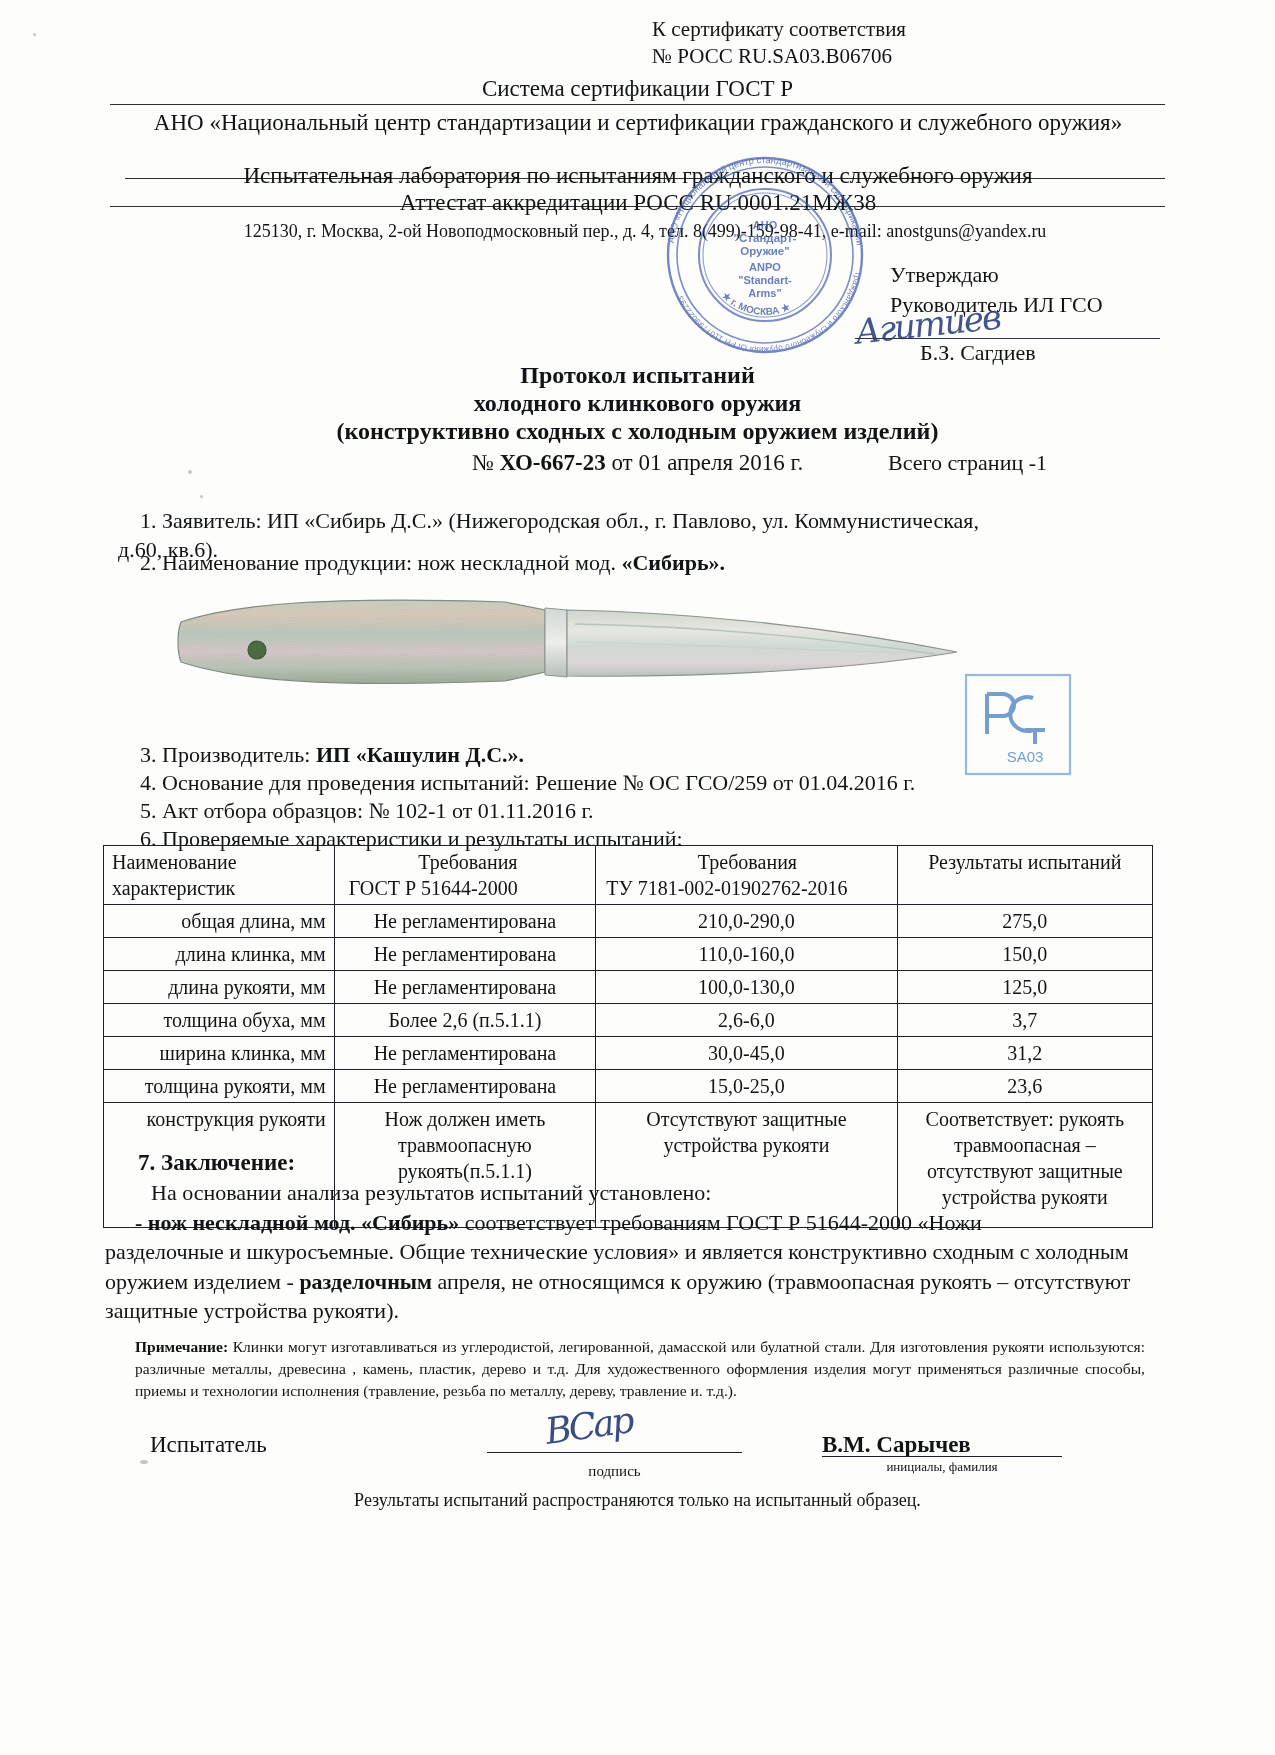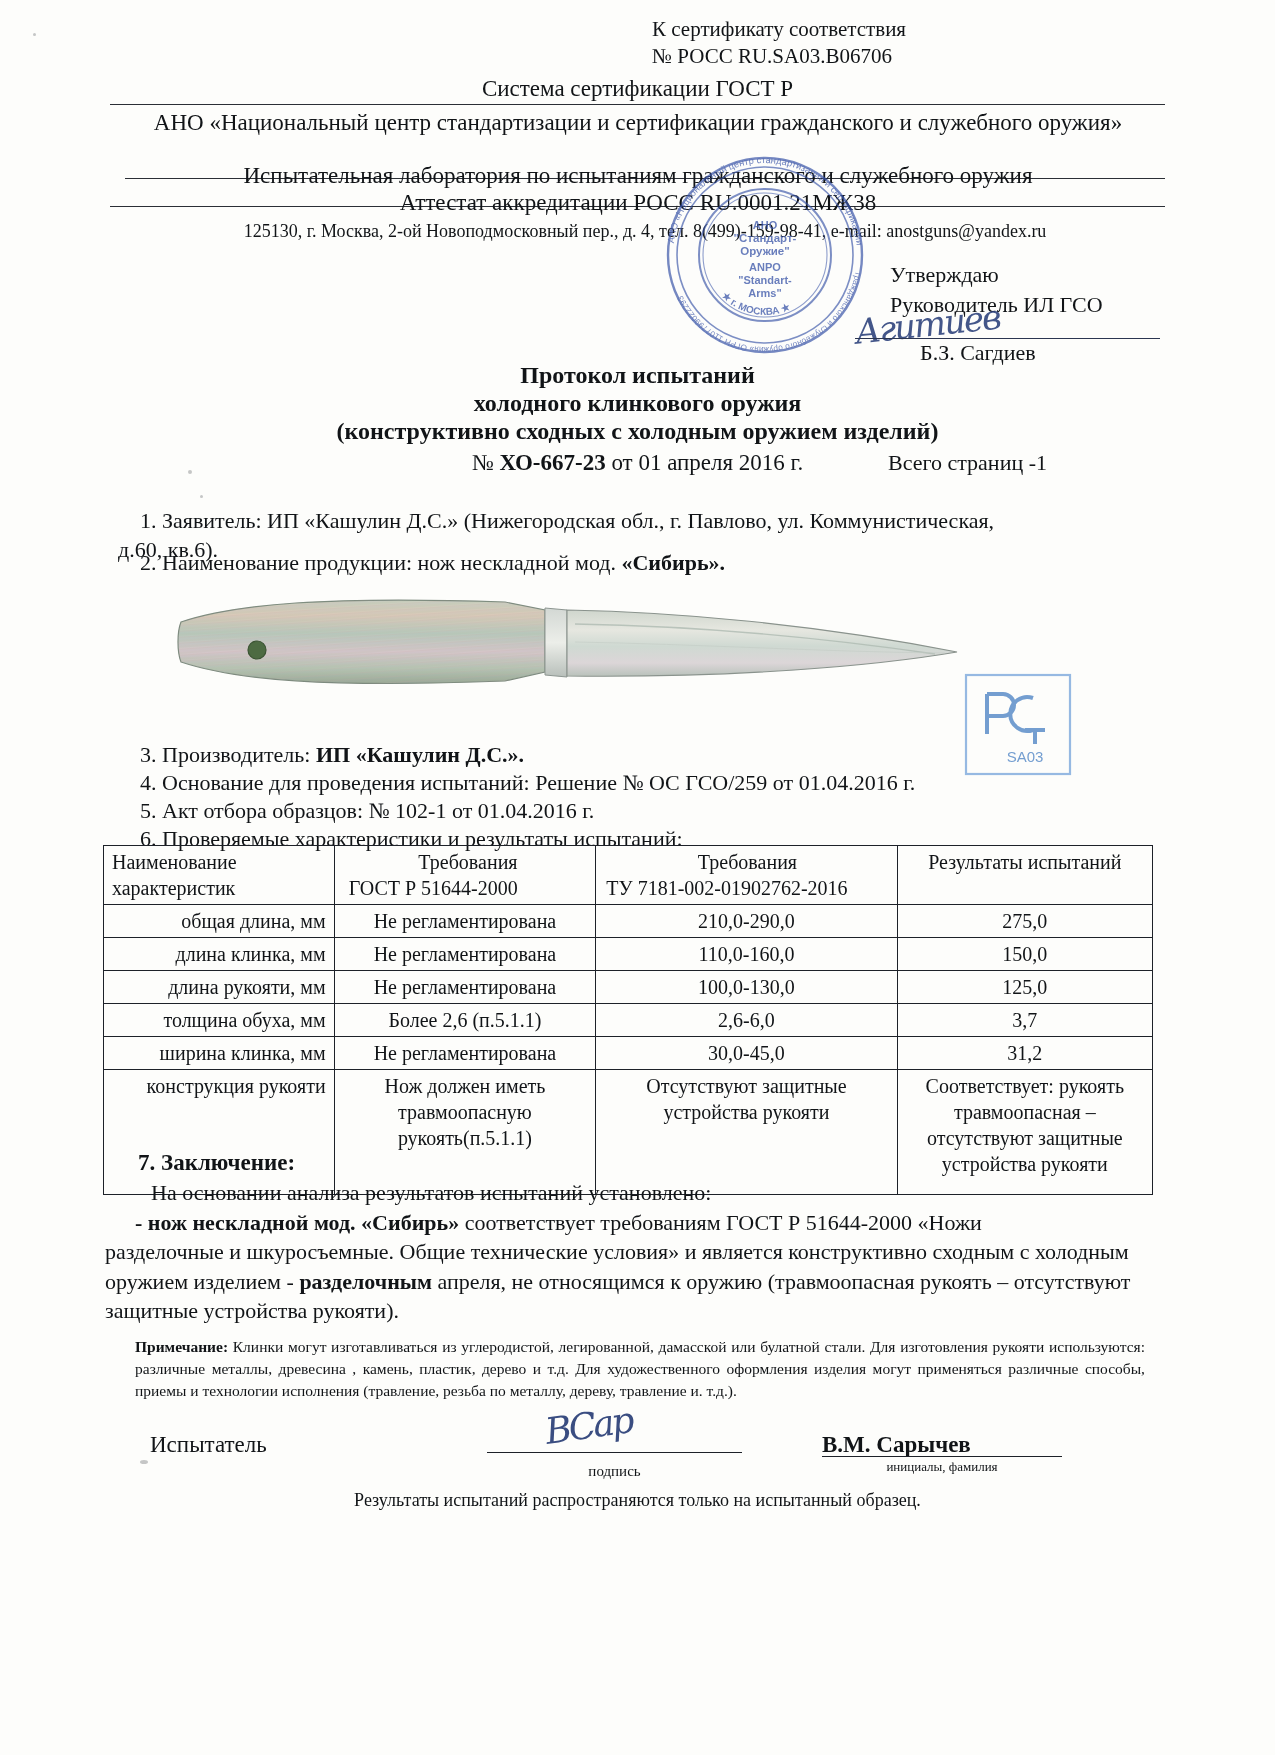--- a/index.html
+++ b/index.html
@@ -384,21 +384,21 @@
   <div class="ptitle ptitle-2">холодного клинкового оружия</div>
   <div class="ptitle ptitle-1">Протокол испытаний</div>
   <div class="ptitle ptitle-3">(конструктивно сходных  с холодным оружием изделий)</div>
   <div class="pnum">
     <span>№ </span><b>ХО-667-23</b><span> от 01 апреля 2016 г.</span>
   </div>
   <div class="pages-total">Всего страниц -1</div>
 
   <div class="item item-1">
     <span>1. Заявитель:</span>
-    <span>ИП «Кашулин Д.С.»</span>
+    <span>ИП «Сибирь Д.С.»</span>
     <span>(Нижегородская обл., г. Павлово,  ул. Коммунистическая,</span>
     <span class="cont">д.60, кв.6).</span>
   </div>
 
   <div class="item item-2">
     <span>2. Наименование продукции:</span>
     <span>нож  нескладной мод.</span>
     <b class="bold">«Сибирь».</b>
   </div>
 
@@ -452,21 +452,21 @@
       <path d="M62,58 L82,58"></path>
       <path d="M72,58 L72,72"></path>
     </g>
     <text x="62" y="90" font-family="Liberation Sans, sans-serif" font-size="15" fill="#4b82c4" text-anchor="middle" opacity=".9">SA03</text>
   </svg>
 
   <div class="item item-3">
     <span>3. Производитель:</span><b class="bold"> ИП «Кашулин Д.С.».</b>
   </div>
   <div class="item item-4">4. Основание для проведения испытаний: Решение № ОС ГСО/259 от 01.04.2016 г.</div>
-  <div class="item item-5">5. Акт отбора образцов: № 102-1 от 01.04.2016 г.</div>
+  <div class="item item-5">5. Акт отбора образцов: № 102-1 от 01.11.2016 г.</div>
   <div class="item item-6">6. Проверяемые характеристики и результаты испытаний:</div>
 
   <table class="results">
     <tbody>
       <tr class="hdr">
         <td class="col-a h-a">
           <span>Наименование</span><br>
           <span>характеристик</span>
         </td>
         <td class="col-b h-b">
@@ -503,20 +503,26 @@
         <td class="ctr b">Более 2,6 (п.5.1.1)</td>
         <td class="ctr b">2,6-6,0</td>
         <td class="ctr b">3,7</td>
       </tr>
       <tr>
         <td class="left">ширина клинка, мм</td>
         <td class="ctr">Не регламентирована</td>
         <td class="ctr">30,0-45,0</td>
         <td class="ctr">31,2</td>
       </tr>
+      <tr>
+        <td class="left">толщина рукояти, мм</td>
+        <td class="ctr">Не регламентирована</td>
+        <td class="ctr">15,0-25,0</td>
+        <td class="ctr">23,6</td>
+      </tr>
       <tr class="tall">
         <td class="left">конструкция рукояти</td>
         <td class="ctr">Нож должен иметь травмоопасную рукоять(п.5.1.1)</td>
         <td class="ctr">Отсутствуют защитные устройства рукояти</td>
         <td class="ctr">Соответствует: рукоять травмоопасная – отсутствуют защитные устройства рукояти</td>
       </tr>
     </tbody>
   </table>
 
   <div class="concl-head">7. Заключение:</div>

